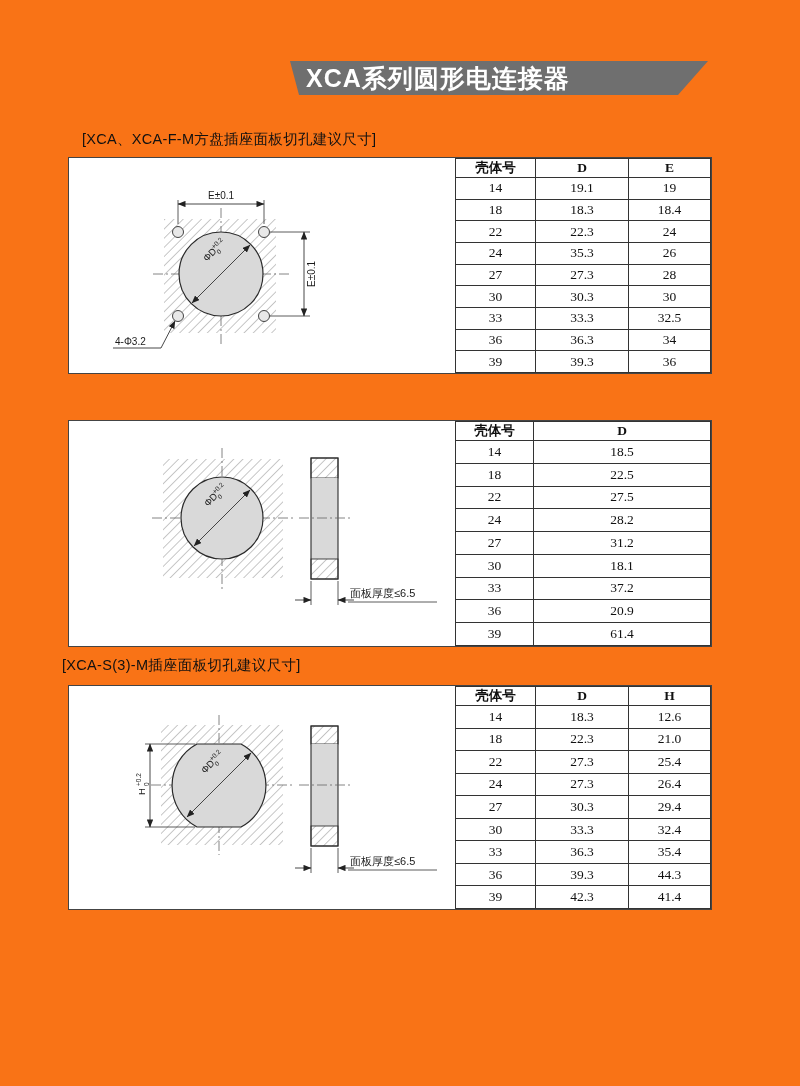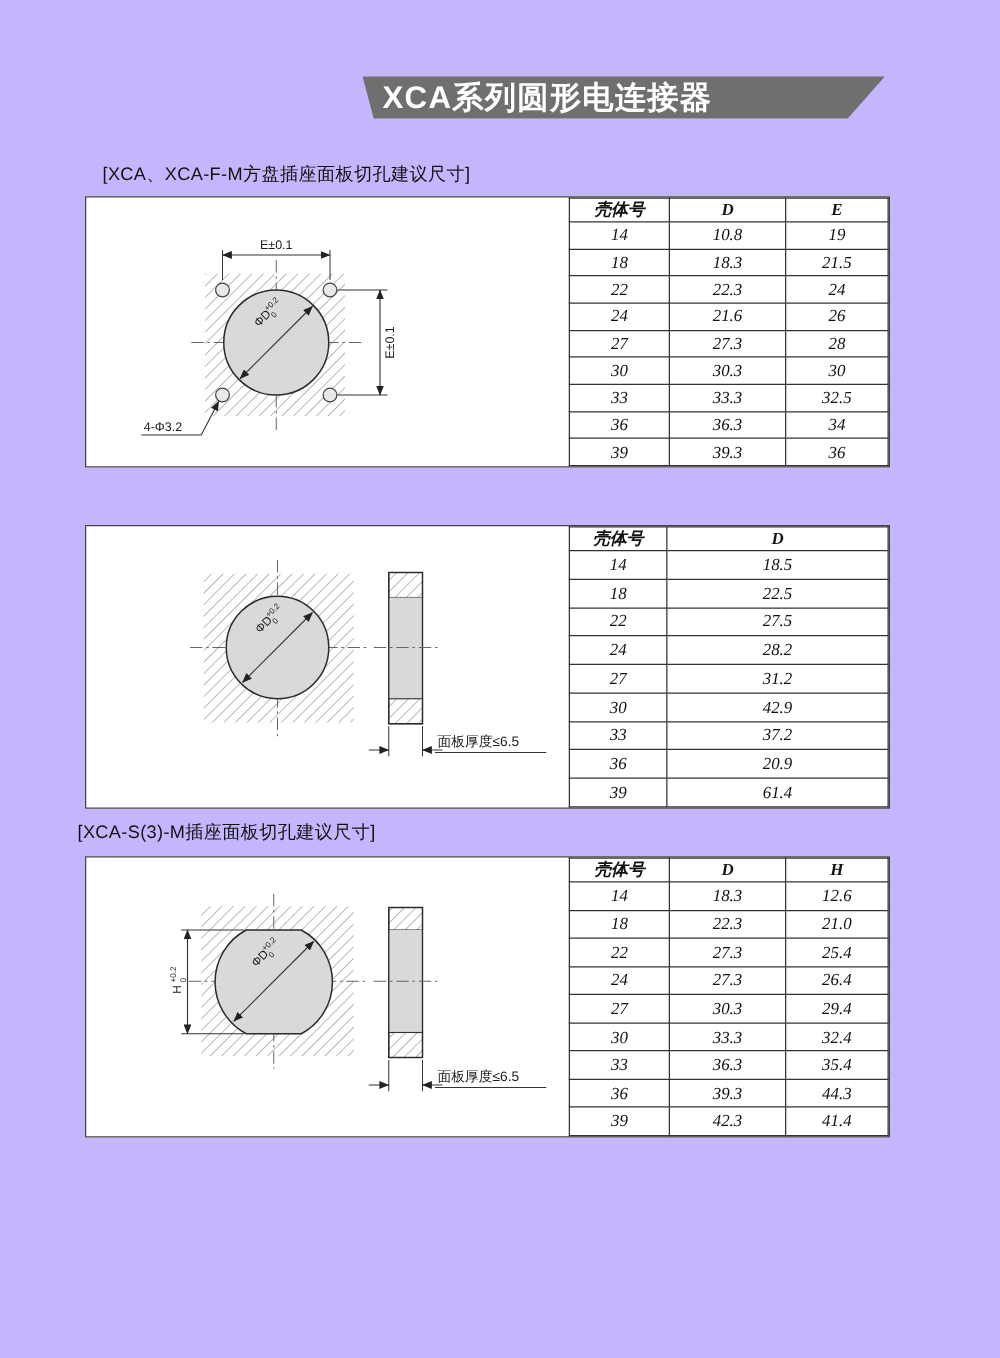--- a/index.html
+++ b/index.html
@@ -1,16 +1,16 @@
 <!DOCTYPE html>
 <html><head>
 <meta charset="utf-8">
 <style>
   html,body{margin:0;padding:0;background:#fff;}
-  .page{position:relative;width:800px;height:1086px;background:#c4b5fd;overflow:hidden;
+  .page{position:relative;width:800px;height:1086px;background:#f97316;overflow:hidden;
         font-family:"Liberation Sans","DejaVu Sans",sans-serif;color:#111;}
 
   
   .banner{position:absolute;left:290px;top:61px;width:418px;height:34px;
           background:#6f6f6f;
           clip-path:polygon(0 0,100% 0,calc(100% - 30px) 100%,9px 100%);}
   .banner h1{margin:0;padding:0 0 0 16px;font-size:25px;line-height:34px;
              font-weight:bold;color:#ffffff;letter-spacing:1px;}
 
   
@@ -18,21 +18,21 @@
   .hdr1{top:130px;margin-left:20px;} .hdr2{top:390px;} .hdr3{top:656px;}
 
   
   .box{position:absolute;left:68px;width:642px;border:1px solid #444;background:#fff;}
   .box1{top:157px;height:215px;}
   .box2{top:420px;height:225px;}
   .box3{top:685px;height:223px;}
 
   
   .tbl{position:absolute;top:0;right:0;bottom:0;width:255px;height:100%;
-       border-collapse:collapse;table-layout:fixed;font-style:italic;}
+       border-collapse:collapse;table-layout:fixed;}
   .tbl th,.tbl td{border:1px solid #333;text-align:center;vertical-align:middle;
        font-family:"Liberation Serif","DejaVu Serif",serif;font-size:13.5px;padding:0;}
   .tbl th{font-weight:bold;}
   .tbl tr{height:10%;}
   .cols3 col:nth-child(1){width:80px;} .cols3 col:nth-child(2){width:93px;} .cols3 col:nth-child(3){width:82px;}
   .cols2 col:nth-child(1){width:78px;} .cols2 col:nth-child(2){width:177px;}
 
   
   .drawing{position:absolute;left:0;top:0;}
   .dimtxt{font-family:"Liberation Sans","DejaVu Sans",sans-serif;fill:#1a1a1a;}
@@ -104,36 +104,36 @@
     <thead>
           <tr>
             <th>壳体号</th>
             <th>D</th>
             <th>E</th>
           </tr>
         </thead>
         <tbody>
           <tr>
             <td>14</td>
-            <td>10.8</td>
+            <td>19.1</td>
             <td>19</td>
           </tr>
           <tr>
             <td>18</td>
             <td>18.3</td>
-            <td>21.5</td>
+            <td>18.4</td>
           </tr>
           <tr>
             <td>22</td>
             <td>22.3</td>
             <td>24</td>
           </tr>
           <tr>
             <td>24</td>
-            <td>21.6</td>
+            <td>35.3</td>
             <td>26</td>
           </tr>
           <tr>
             <td>27</td>
             <td>27.3</td>
             <td>28</td>
           </tr>
           <tr>
             <td>30</td>
             <td>30.3</td>
@@ -223,21 +223,21 @@
           <tr>
             <td>24</td>
             <td>28.2</td>
           </tr>
           <tr>
             <td>27</td>
             <td>31.2</td>
           </tr>
           <tr>
             <td>30</td>
-            <td>42.9</td>
+            <td>18.1</td>
           </tr>
           <tr>
             <td>33</td>
             <td>37.2</td>
           </tr>
           <tr>
             <td>36</td>
             <td>20.9</td>
           </tr>
           <tr>

